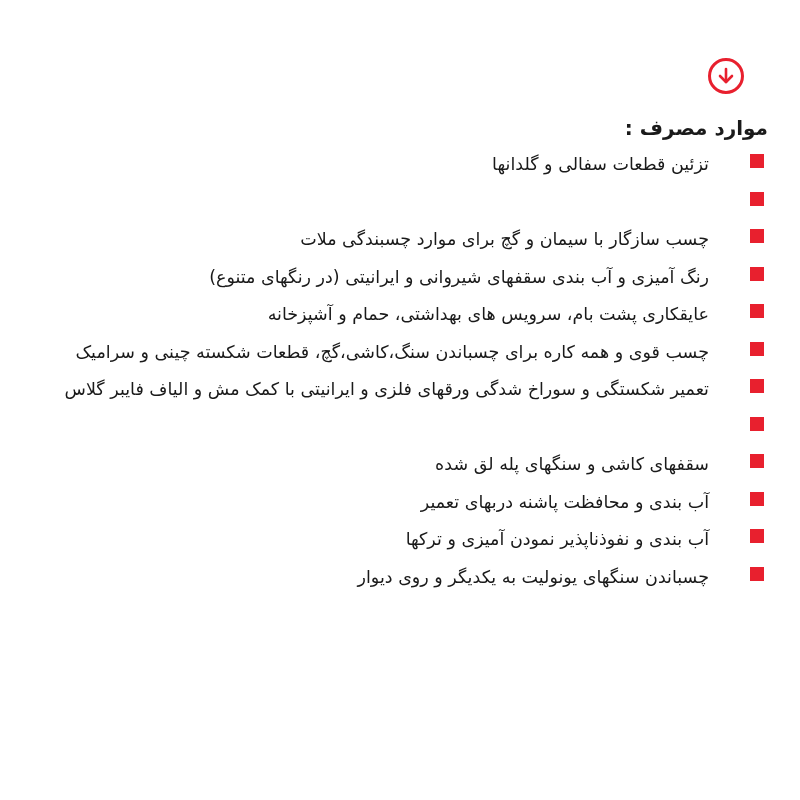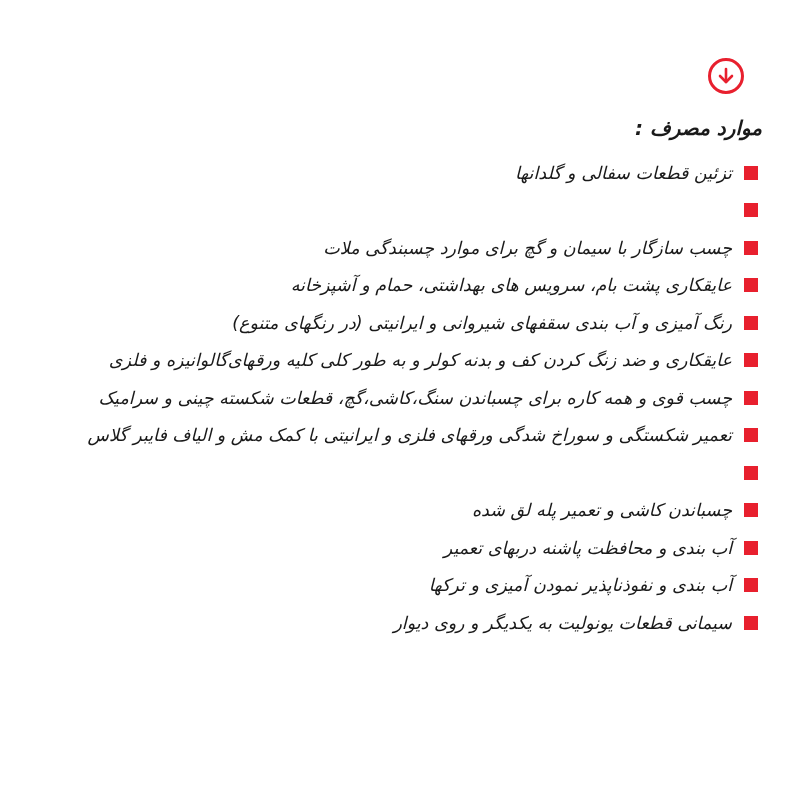--- a/index.html
+++ b/index.html
@@ -2,24 +2,24 @@
 <html><head>
 <meta charset="utf-8">
 <style>
   html, body { margin:0; padding:0; background:#ffffff; }
   body { width:800px; height:800px; position:relative; overflow:hidden;
          font-family: "DejaVu Sans", "Liberation Sans", sans-serif; color:#1a1a1a; }
   .download-btn { position:absolute; left:708px; top:58px; width:36px; height:36px;
                   border:3px solid #e8202e; border-radius:50%; box-sizing:border-box;
                   display:flex; align-items:center; justify-content:center; cursor:pointer; }
   .download-btn svg { width:20px; height:20px; }
-  .content { position:absolute; right:38px; top:112px; width:740px; direction:rtl; text-align:right;font-style:italic; }
+  .content { position:absolute; right:32px; top:112px; width:740px; direction:rtl; text-align:right; }
   .heading { font-size:20px; font-weight:bold; margin:0 0 10px 0; line-height:32px; }
   ul.uses { list-style:none; margin:0; padding:0; }
-  ul.uses li { display:flex; align-items:center; direction:rtl; height:37.5px; font-size:17.5px; white-space:nowrap; }
+  ul.uses li { display:flex; direction:rtl; height:37.5px; font-size:17.5px; white-space:nowrap;gap:29px; }
   .bullet { width:14px; height:14px; background:#e8202e; flex:0 0 14px; margin-left:12px; margin-right:4px; }
 </style>
 </head>
 <body>
 
 <div class="download-btn">
   <svg viewBox="0 0 20 20">
     <line x1="10" y1="3" x2="10" y2="16" stroke="#e8202e" stroke-width="2.6" stroke-linecap="round"></line>
     <polyline points="4,10 10,16 16,10" fill="none" stroke="#e8202e" stroke-width="2.6" stroke-linecap="round" stroke-linejoin="round"></polyline>
   </svg>
@@ -34,51 +34,47 @@
       </li>
     <li>
         <span class="bullet"></span>
       </li>
     <li>
         <span class="bullet"></span>
         <span>چسب سازگار با سیمان و گچ برای موارد چسبندگی ملات</span>
       </li>
     <li>
         <span class="bullet"></span>
-        <span>عایقکاری پشت بام، سرویس های بهداشتی، حمام و آشپزخانه</span>
-      </li>
-    <li>
-        <span class="bullet"></span>
         <span>رنگ آمیزی و آب بندی سقفهای شیروانی و ایرانیتی (در رنگهای متنوع)</span>
       </li>
     <li>
         <span class="bullet"></span>
-        <span>عایقکاری و ضد زنگ کردن کف و بدنه کولر و به طور کلی کلیه ورقهای‌گالوانیزه و فلزی</span>
+        <span>عایقکاری پشت بام، سرویس های بهداشتی، حمام و آشپزخانه</span>
       </li>
     <li>
         <span class="bullet"></span>
         <span>چسب قوی و همه کاره برای چسباندن سنگ،کاشی،گچ، قطعات شکسته چینی و سرامیک</span>
       </li>
     <li>
         <span class="bullet"></span>
         <span>تعمیر شکستگی و سوراخ شدگی ورقهای فلزی و ایرانیتی با کمک مش و الیاف فایبر گلاس</span>
       </li>
     <li>
         <span class="bullet"></span>
       </li>
     <li>
         <span class="bullet"></span>
-        <span>چسباندن کاشی و تعمیر پله لق شده</span>
+        <span>سقفهای کاشی و سنگهای پله لق شده</span>
       </li>
     <li>
         <span class="bullet"></span>
         <span>آب بندی و محافظت پاشنه دربهای تعمیر</span>
       </li>
     <li>
         <span class="bullet"></span>
         <span>آب بندی و نفوذناپذیر نمودن آمیزی و ترکها</span>
       </li>
     <li>
         <span class="bullet"></span>
-        <span>سیمانی قطعات یونولیت به یکدیگر و روی دیوار</span>
+        <span>چسباندن سنگهای یونولیت به یکدیگر و روی دیوار</span>
       </li>
   </ul>
 </div>
 
 </body></html>

